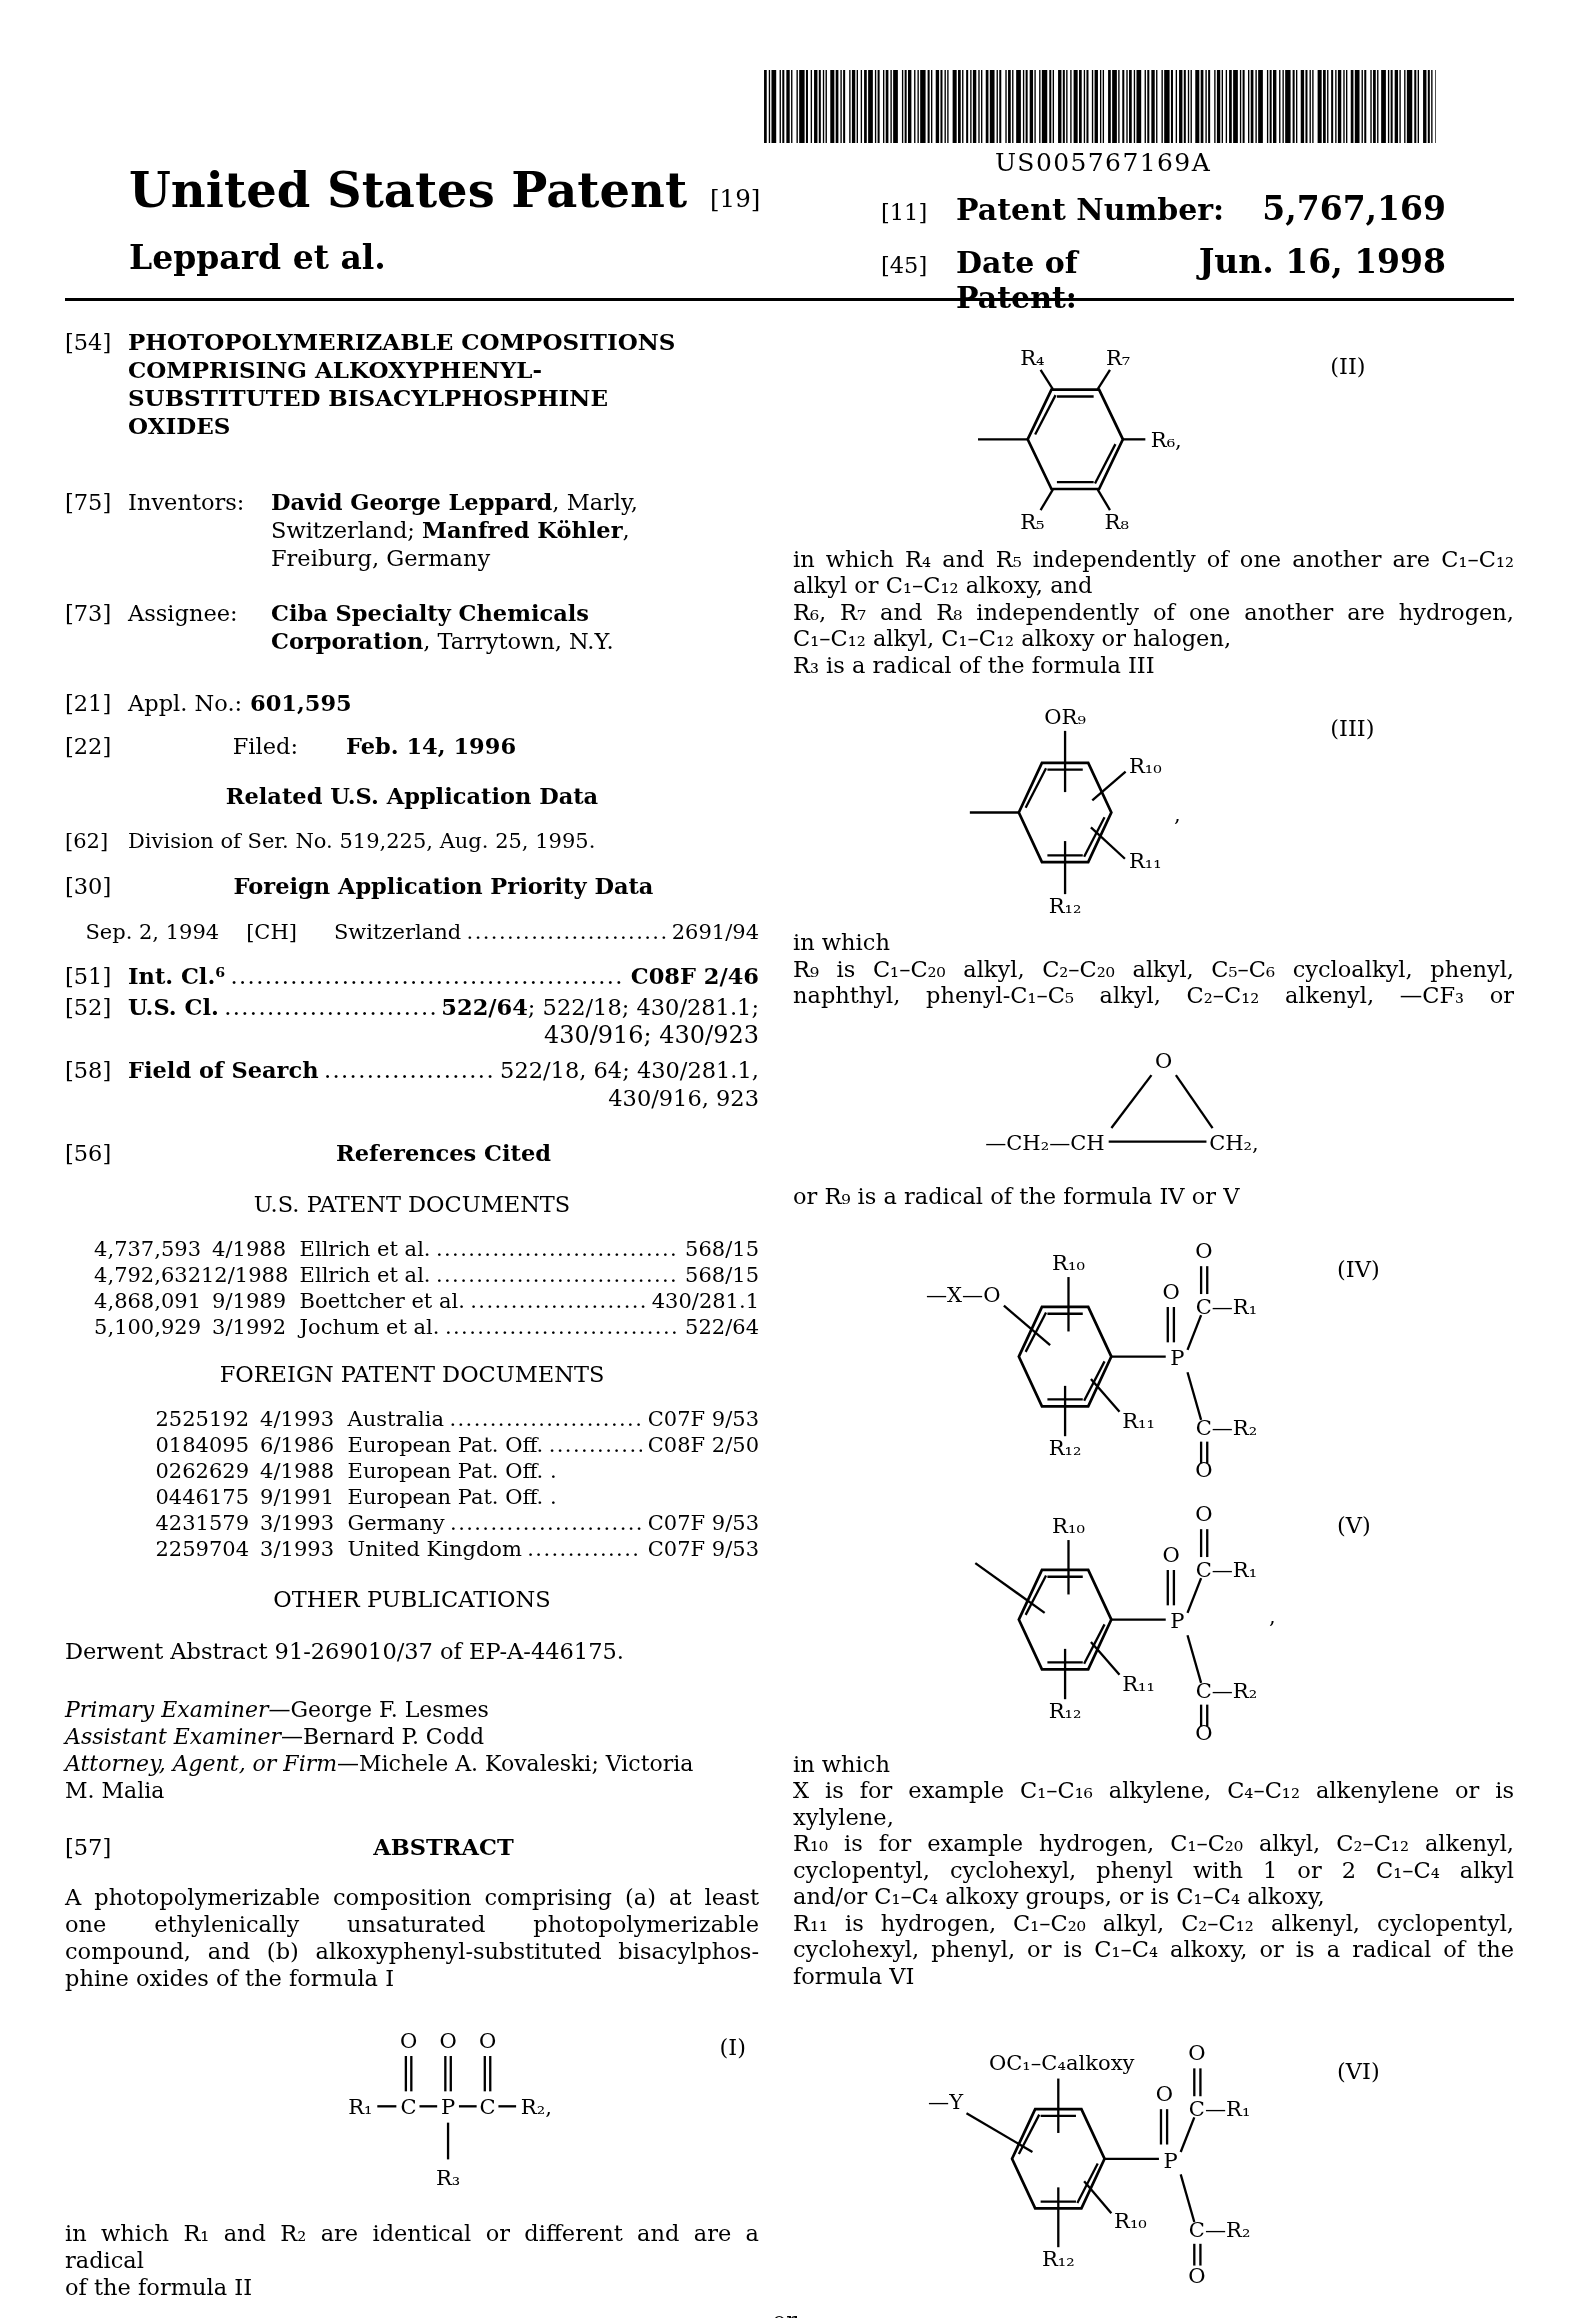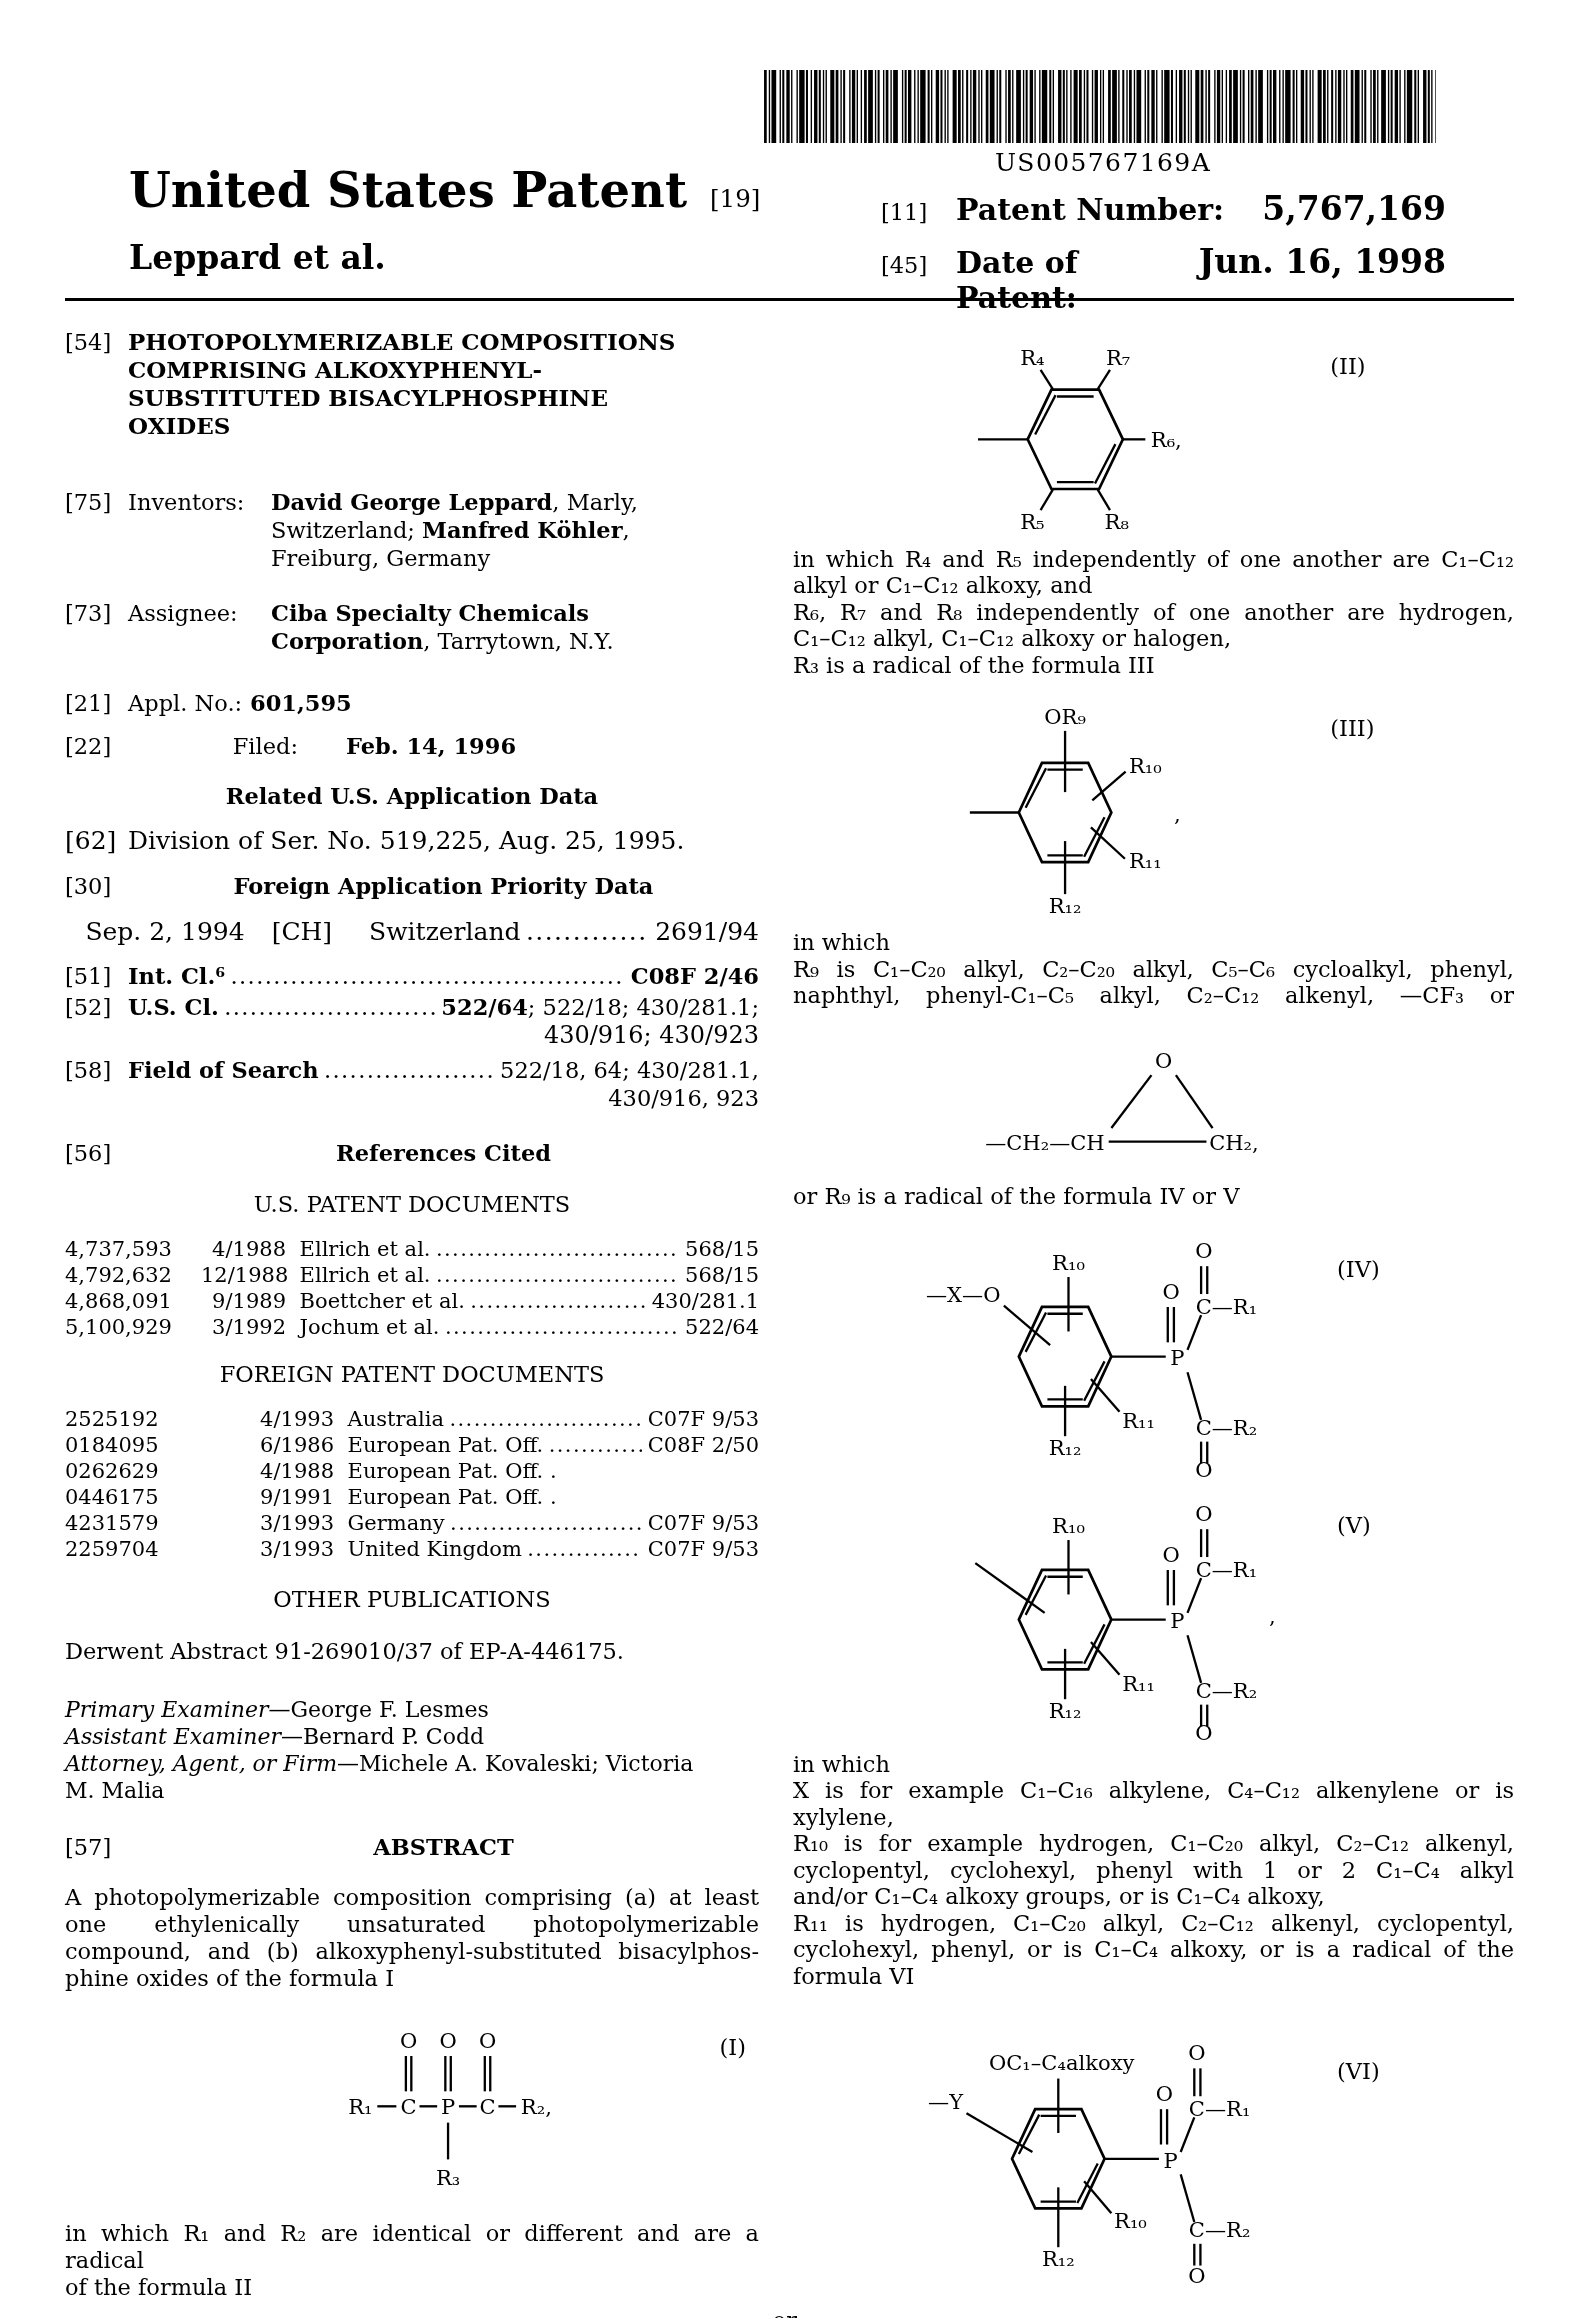--- a/index.html
+++ b/index.html
@@ -21,26 +21,26 @@
   .col-r{left:793px;top:325px;width:721px;}
   
   .sec{display:flex;font-size:22.5px;line-height:28px;}
   .sec .tag{width:63px;flex:none;}
   .sec .lbl{width:143px;flex:none;}
   .sec .bdy{flex:1;}
   .b{font-weight:bold;}
   .i{font-style:italic;}
   .t54{font-weight:bold;font-size:23px;line-height:28px;}
   .chead{text-align:center;font-weight:bold;font-size:22.5px;}
-  .small{font-size:25px;line-height:26px;}
+  .small{font-size:21px;line-height:26px;}
   .leader{display:flex;align-items:baseline;white-space:nowrap;}
   .dots{flex:1;overflow:hidden;white-space:nowrap;margin:0 5.4px;letter-spacing:1.4px;}
   .rj{text-align:right;}
   .pat-row{display:flex;font-size:21px;line-height:26px;align-items:baseline;white-space:nowrap;}
-  .pat-row .n{width:136px;flex:none;}
+  .pat-row .n{width:136px;text-align:right;flex:none;}
   .pat-row .d{width:85px;text-align:right;flex:none;}
   .pat-row .nm{margin-left:13.6px;}
   .fpd-row .n{width:184px;}
   .jl{text-align:justify;text-align-last:justify;}
   .absline{font-size:22.5px;line-height:27px;}
   .rl{font-size:22.5px;line-height:26.5px;}
   
   svg text{font-family:"DejaVu Serif",serif;font-size:31px;fill:#000;}
   svg .ftag{font-size:33px;}
   svg line, svg polygon{stroke:#000;stroke-width:3.4;}

